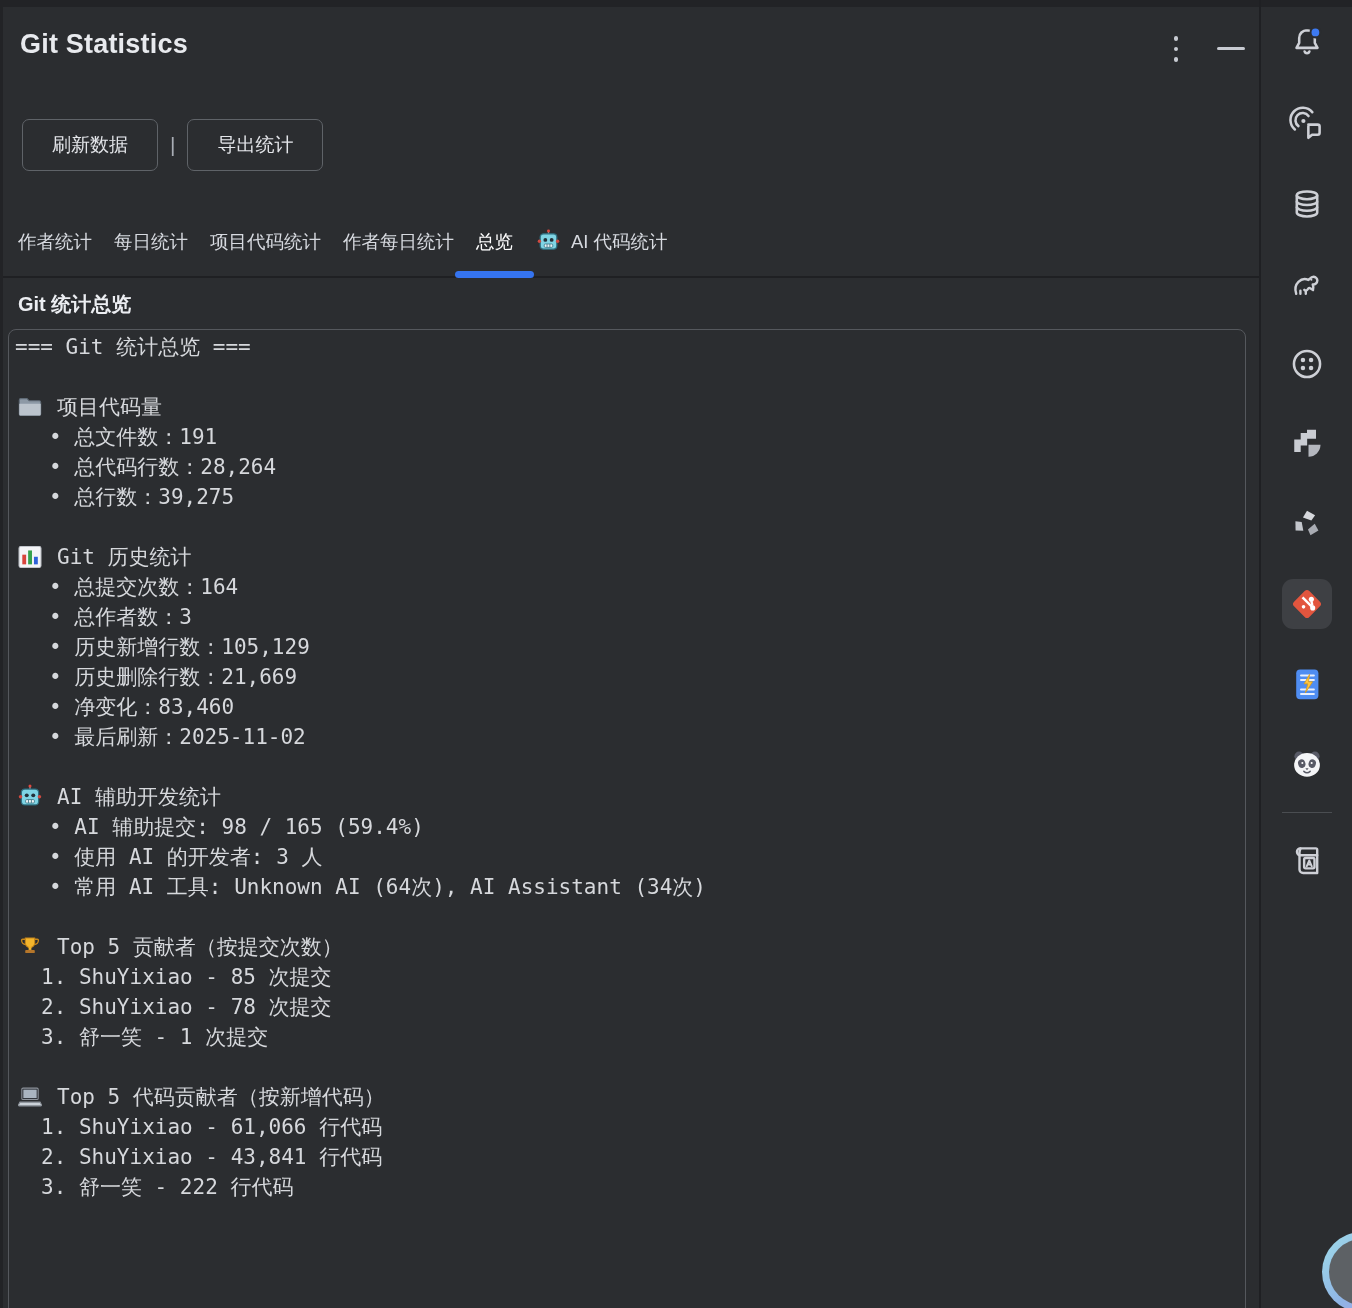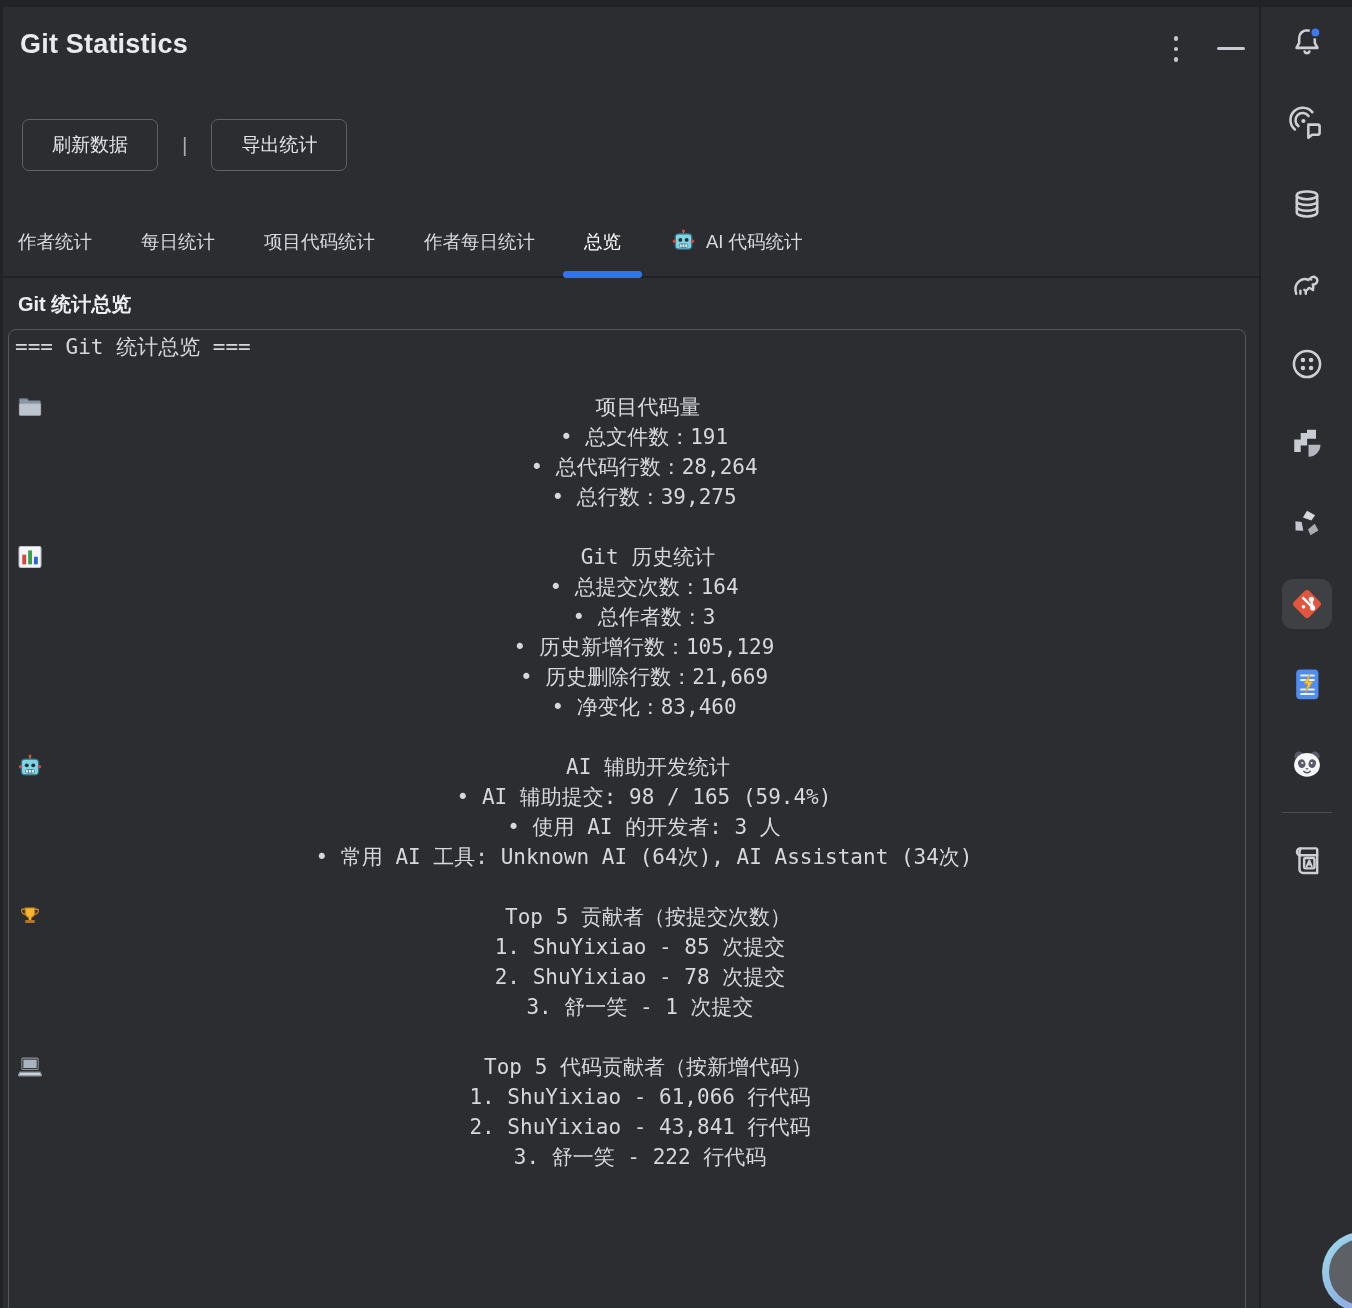--- a/index.html
+++ b/index.html
@@ -14,40 +14,40 @@
   .vdivider{position:absolute;top:0;left:1259px;width:2px;bottom:0;background:#1f2023;}
 
   
   .win-title{position:absolute;left:17px;top:22px;font-size:27px;font-weight:bold;letter-spacing:.2px;color:#e8eaee;}
   .kebab{position:absolute;left:1160px;top:18px;width:26px;height:48px;display:flex;flex-direction:column;align-items:center;justify-content:center;gap:6px;cursor:pointer;}
   .kebab i{width:4.5px;height:4.5px;border-radius:50%;background:#c8cbd2;}
   .minimize{position:absolute;left:1208px;top:28px;width:40px;height:26px;display:flex;align-items:center;justify-content:center;cursor:pointer;}
   .minimize i{width:28px;height:3px;background:#c8cbd2;border-radius:1.5px;}
 
   
-  .toolbar{position:absolute;top:112px;left:19px;display:flex;align-items:center;gap:24px;}
+  .toolbar{position:absolute;top:112px;left:19px;display:flex;align-items:center;gap:12px;}
   .btn{height:52px;padding:0 29px;border:1px solid #5f6368;border-radius:7px;background:transparent;
        color:#e3e5e9;font-size:19px;display:flex;align-items:center;cursor:pointer;font-family:inherit;}
   .toolbar-sep{color:#a9adb5;font-size:21px;}
 
   
   .tab-bar{position:absolute;top:199px;left:0;width:1256px;height:72px;display:flex;
-           padding-left:15px;gap:49px;border-bottom:2px solid #1f2023;box-sizing:border-box;}
+           padding-left:15px;gap:22px;border-bottom:2px solid #1f2023;box-sizing:border-box;}
   .tab{position:relative;height:100%;display:flex;align-items:center;gap:9px;font-size:18.5px;color:#d7dae0;cursor:pointer;white-space:nowrap;}
   .tab.active{color:#ffffff;}
   .tab-indicator{position:absolute;left:-21px;right:-21px;bottom:-2px;height:7px;border-radius:3.5px;background:#3574f0;}
   .tab svg{width:27px;height:27px;}
 
   
   .section-heading{position:absolute;top:284px;left:15px;font-size:20px;font-weight:bold;color:#eceef2;}
   .report-box{position:absolute;top:322px;left:5px;width:1238px;height:1050px;border:1px solid #55585d;border-radius:8px;
               box-sizing:border-box;padding:2px 6px;overflow:hidden;
               font-family:"DejaVu Sans Mono","Liberation Mono",monospace;font-size:21px;line-height:30px;color:#d6d8dc;}
   .report-title{white-space:pre;}
-  .section{margin-top:30px;text-align:center;}
+  .section{margin-top:30px;}
   .sec-head{position:relative;padding-left:42px;white-space:pre;}
   .sec-head svg{position:absolute;left:1px;top:1px;width:28px;height:28px;}
   .line{white-space:pre;}
   .line.bullet{padding-left:34px;}
   .line.ranked{padding-left:26px;}
 
   
   .sidebar{position:absolute;top:0;left:1261px;width:91px;bottom:0;display:flex;flex-direction:column;align-items:center;}
   .sb-item{width:91px;height:80px;flex:0 0 80px;display:flex;align-items:center;justify-content:center;position:relative;cursor:pointer;}
   .sb-item:first-child{height:84px;flex:0 0 84px;}
@@ -136,20 +136,21 @@
     <rect x="2.6" y="3" width="18.8" height="18" rx="1.4" fill="#f4f5f7" stroke="#c2c6cc" stroke-width=".9"></rect>
     <rect x="5.4" y="10" width="3.3" height="8.3" fill="#d8453c"></rect>
     <rect x="10.4" y="6.4" width="3.3" height="11.9" fill="#35a04c"></rect>
     <rect x="15.4" y="11.8" width="3.3" height="6.5" fill="#2f62d9"></rect>
   </svg><span>Git 历史统计</span></div>
           <div class="line bullet">• 总提交次数：164</div>
           <div class="line bullet">• 总作者数：3</div>
           <div class="line bullet">• 历史新增行数：105,129</div>
           <div class="line bullet">• 历史删除行数：21,669</div>
           <div class="line bullet">• 净变化：83,460</div>
+          <div class="line bullet">• 最后刷新：2025-11-02</div>
         </div>
         <div class="section">
           <div class="sec-head"><svg viewBox="0 0 24 24" fill="none">
     <line x1="12" y1="3.2" x2="12" y2="5.2" stroke="#8a9aa4" stroke-width="1.2"></line>
     <circle cx="12" cy="2.6" r="1.3" fill="#e0483e"></circle>
     <rect x="4.6" y="5.2" width="14.8" height="13.6" rx="3" fill="#7fd4e4" stroke="#2e6d7e" stroke-width="1.1"></rect>
     <circle cx="3.9" cy="11.8" r="1.5" fill="#cf4a41"></circle>
     <circle cx="20.1" cy="11.8" r="1.5" fill="#cf4a41"></circle>
     <circle cx="9.2" cy="10.6" r="1.7" fill="#23313a"></circle>
     <circle cx="14.8" cy="10.6" r="1.7" fill="#23313a"></circle>

